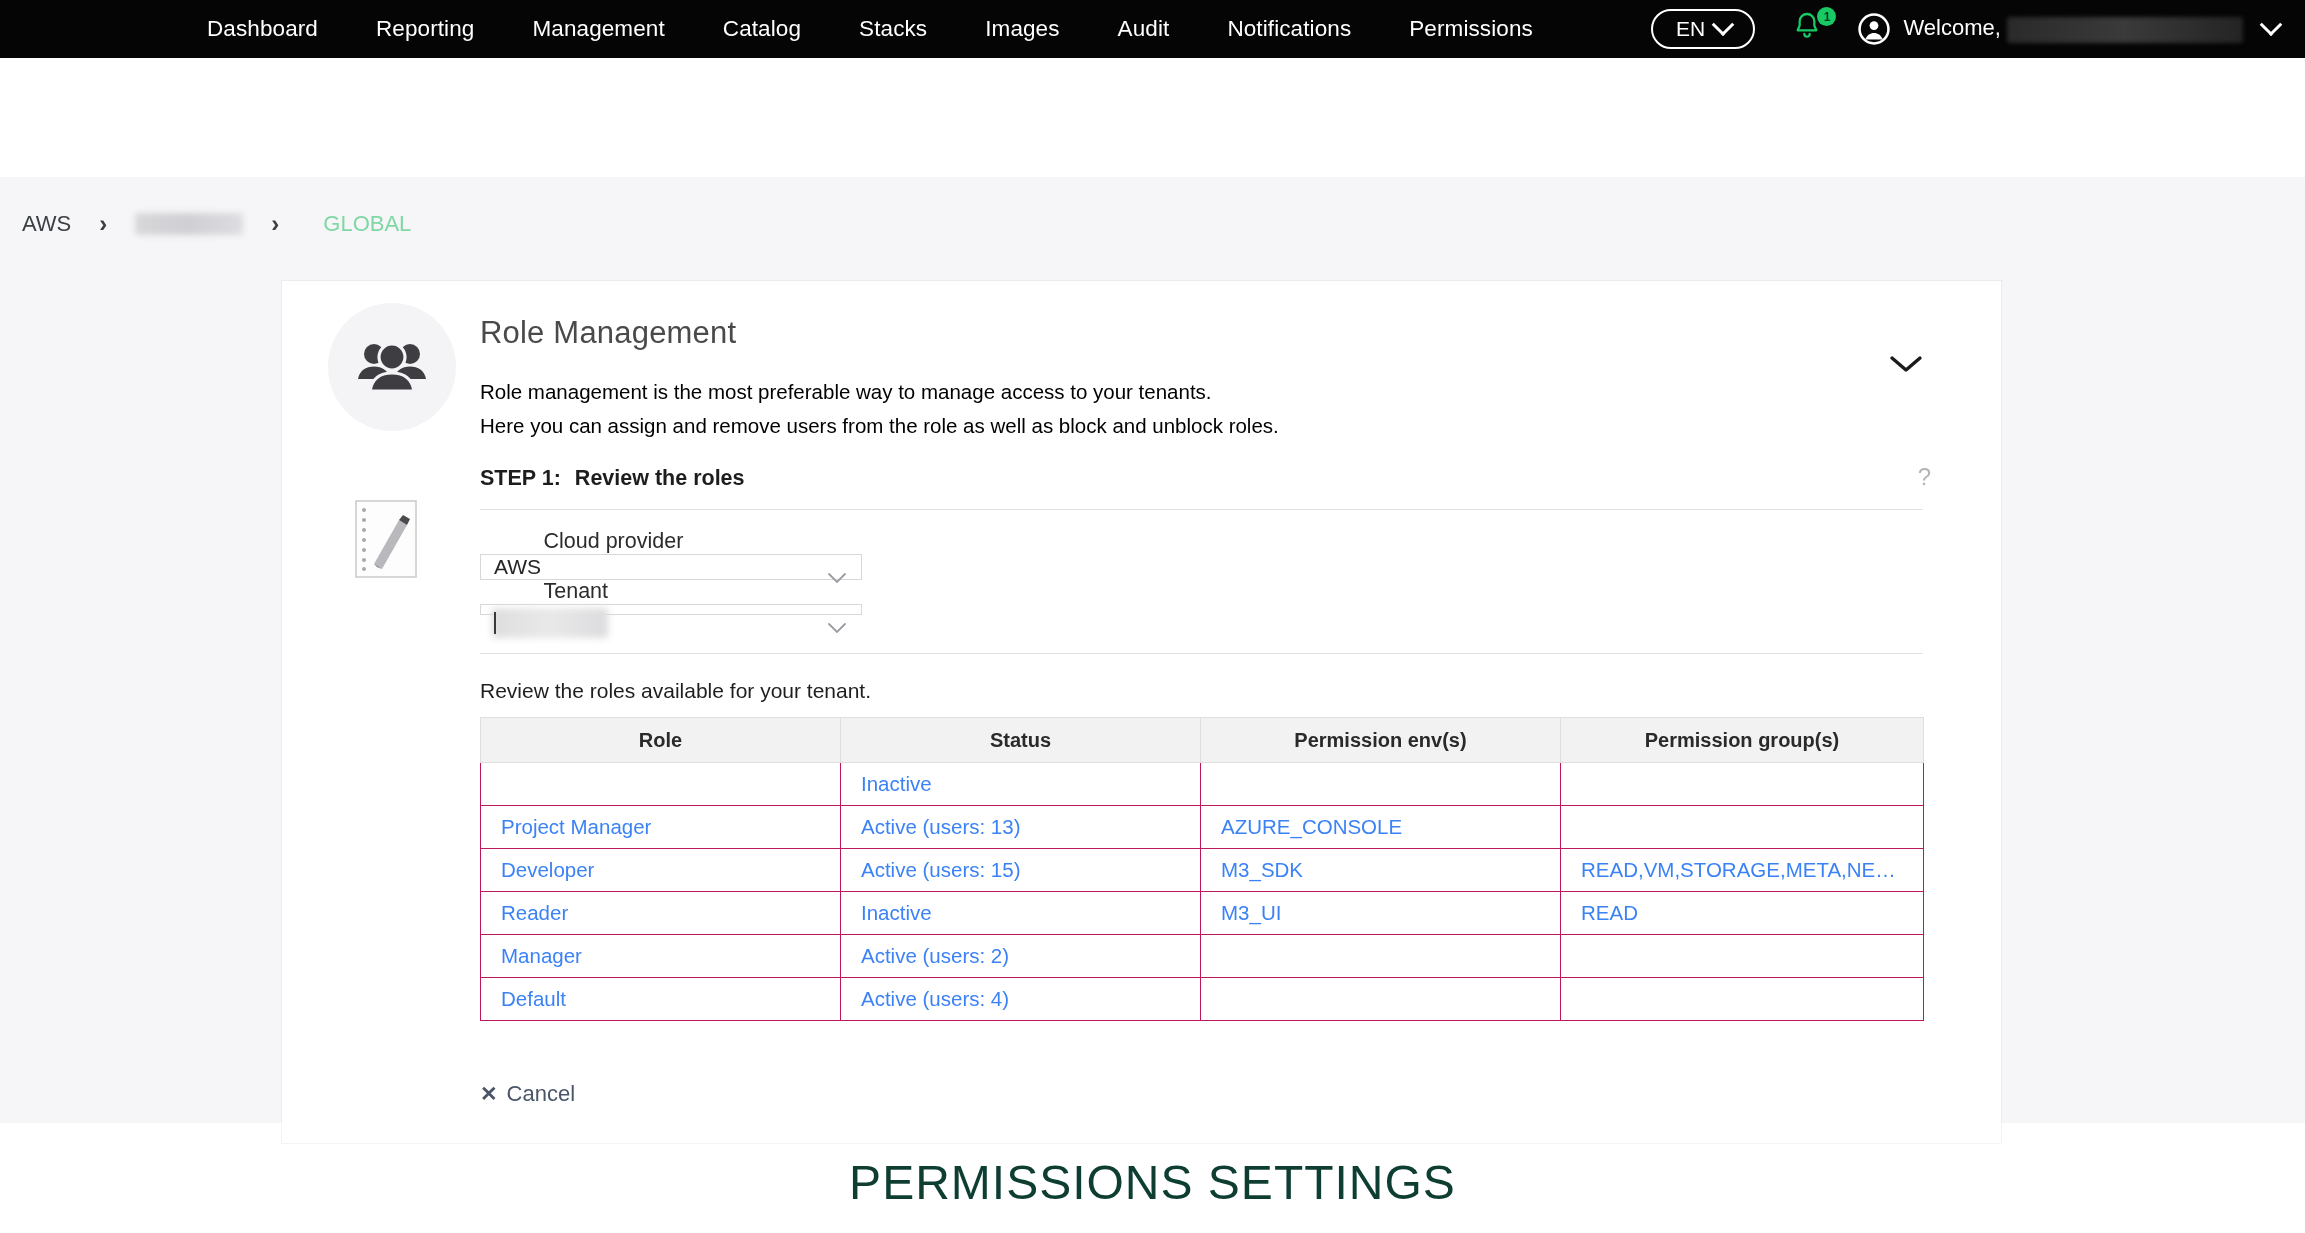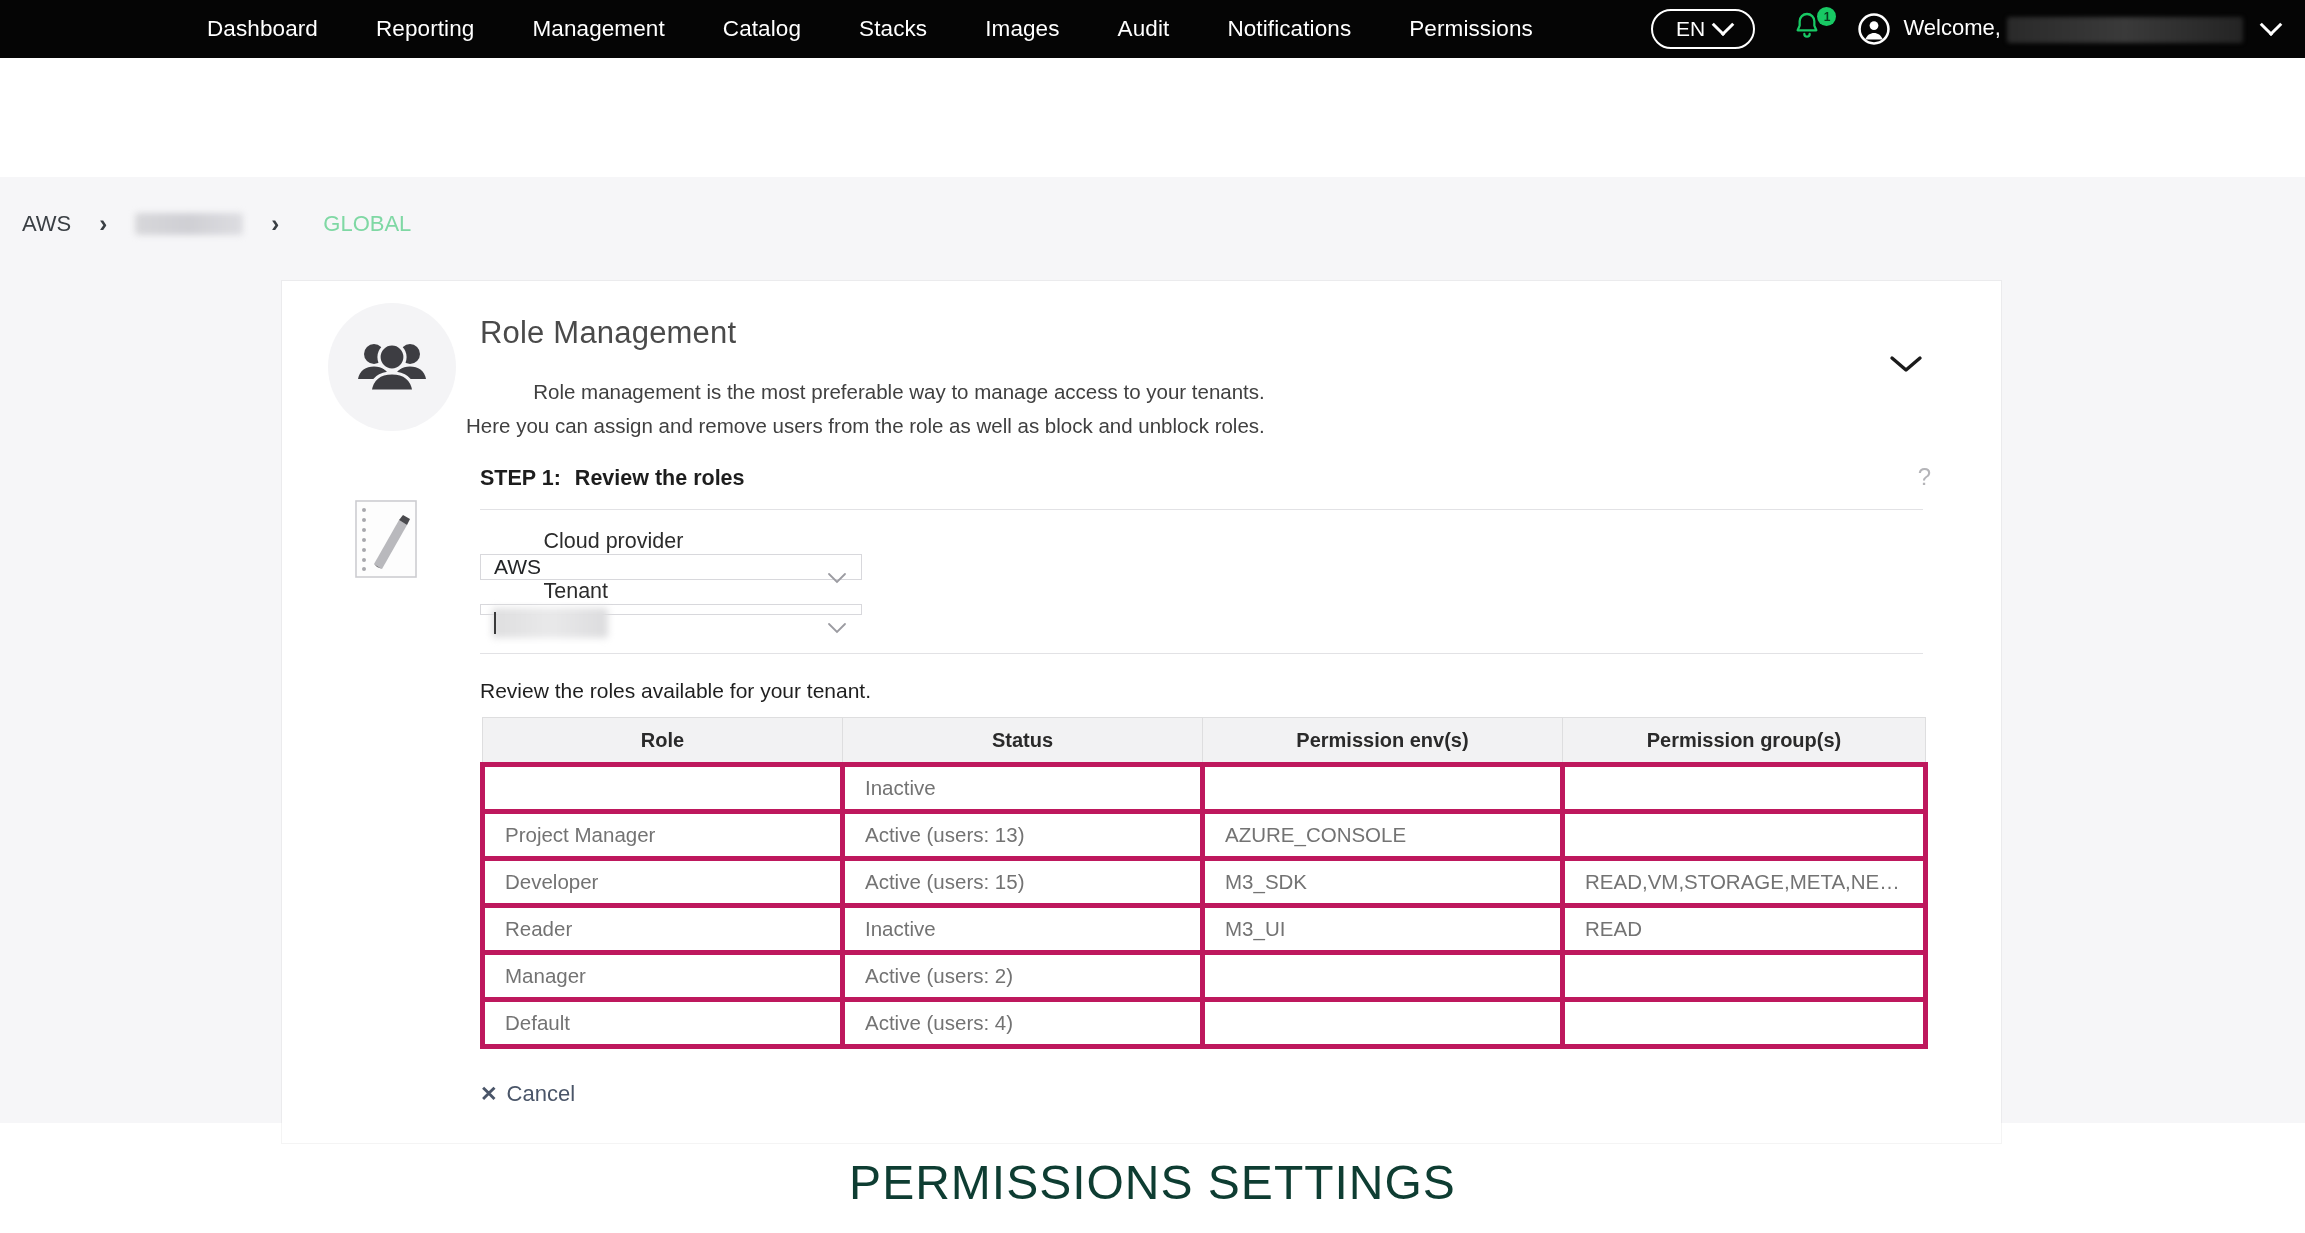--- a/index.html
+++ b/index.html
@@ -192,25 +192,24 @@
   }
   .card-title {
     position: absolute;
     top: 34px; left: 198px;
     font-size: 31px;
     color: #4a4a4a;
     letter-spacing: .2px;
   }
   .card-desc {
     position: absolute;
-    top: 94px; left: 184px;
+    top: 94px; left: 198px;
     font-size: 20.5px;
-    color: #404040;
+    color: #000000;
     line-height: 34px;
-    text-align: right;
   }
   .collapse-chev {
     position: absolute;
     top: 73px; right: 78px;
     cursor: pointer;
     color: #1b1b1b;
   }
 
   .step-row {
     position: absolute;
@@ -311,24 +310,24 @@
   #roles-table th {
     background: #f2f2f3;
     border: 1px solid #dededf;
     height: 42px;
     font-size: 20px;
     font-weight: bold;
     color: #2a2a2a;
     text-align: center;
   }
   #roles-table td {
-    border: 5px solid #be185d;
+    border: 1px solid #be185d;
     height: 42px;
     padding: 0 20px;
-    color: #737373;
+    color: #3b82f6;
     background: #ffffff;
     overflow: hidden;
     white-space: nowrap;
     text-overflow: ellipsis;
   }
   .col-role   { width: 360px; }
   .col-status { width: 360px; }
   .col-env    { width: 360px; }
   .col-group  { width: 363px; }
 

